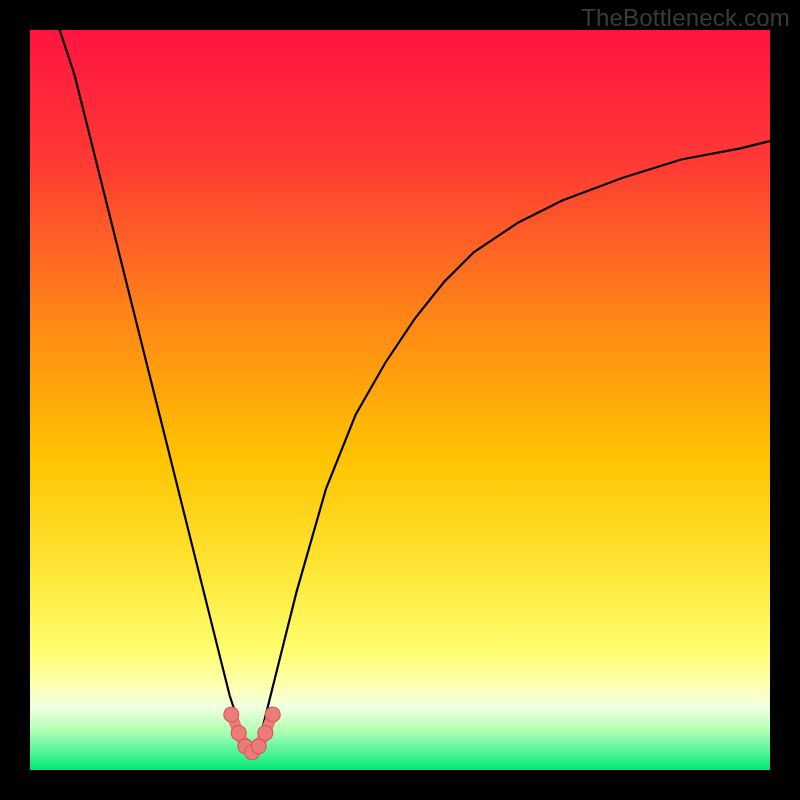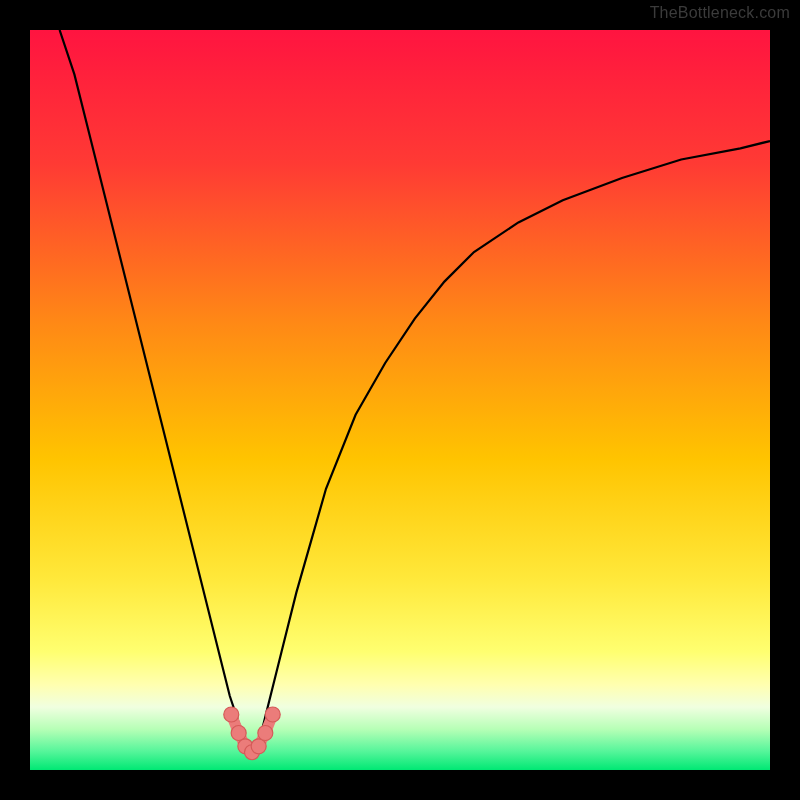--- a/index.html
+++ b/index.html
@@ -13,21 +13,21 @@
     width: 800px;
     height: 800px;
     background: #000;
     position: relative;
   }
   .watermark {
     position: absolute;
     top: 4px;
     right: 10px;
     font-family: Arial, Helvetica, sans-serif;
-    font-size: 16px;
+    font-size: 24px;
     color: #3b3b3b;
     letter-spacing: 0.2px;
     z-index: 5;
   }
   .plot-wrap {
     position: absolute;
     left: 30px;
     top: 30px;
     width: 740px;
     height: 740px;

